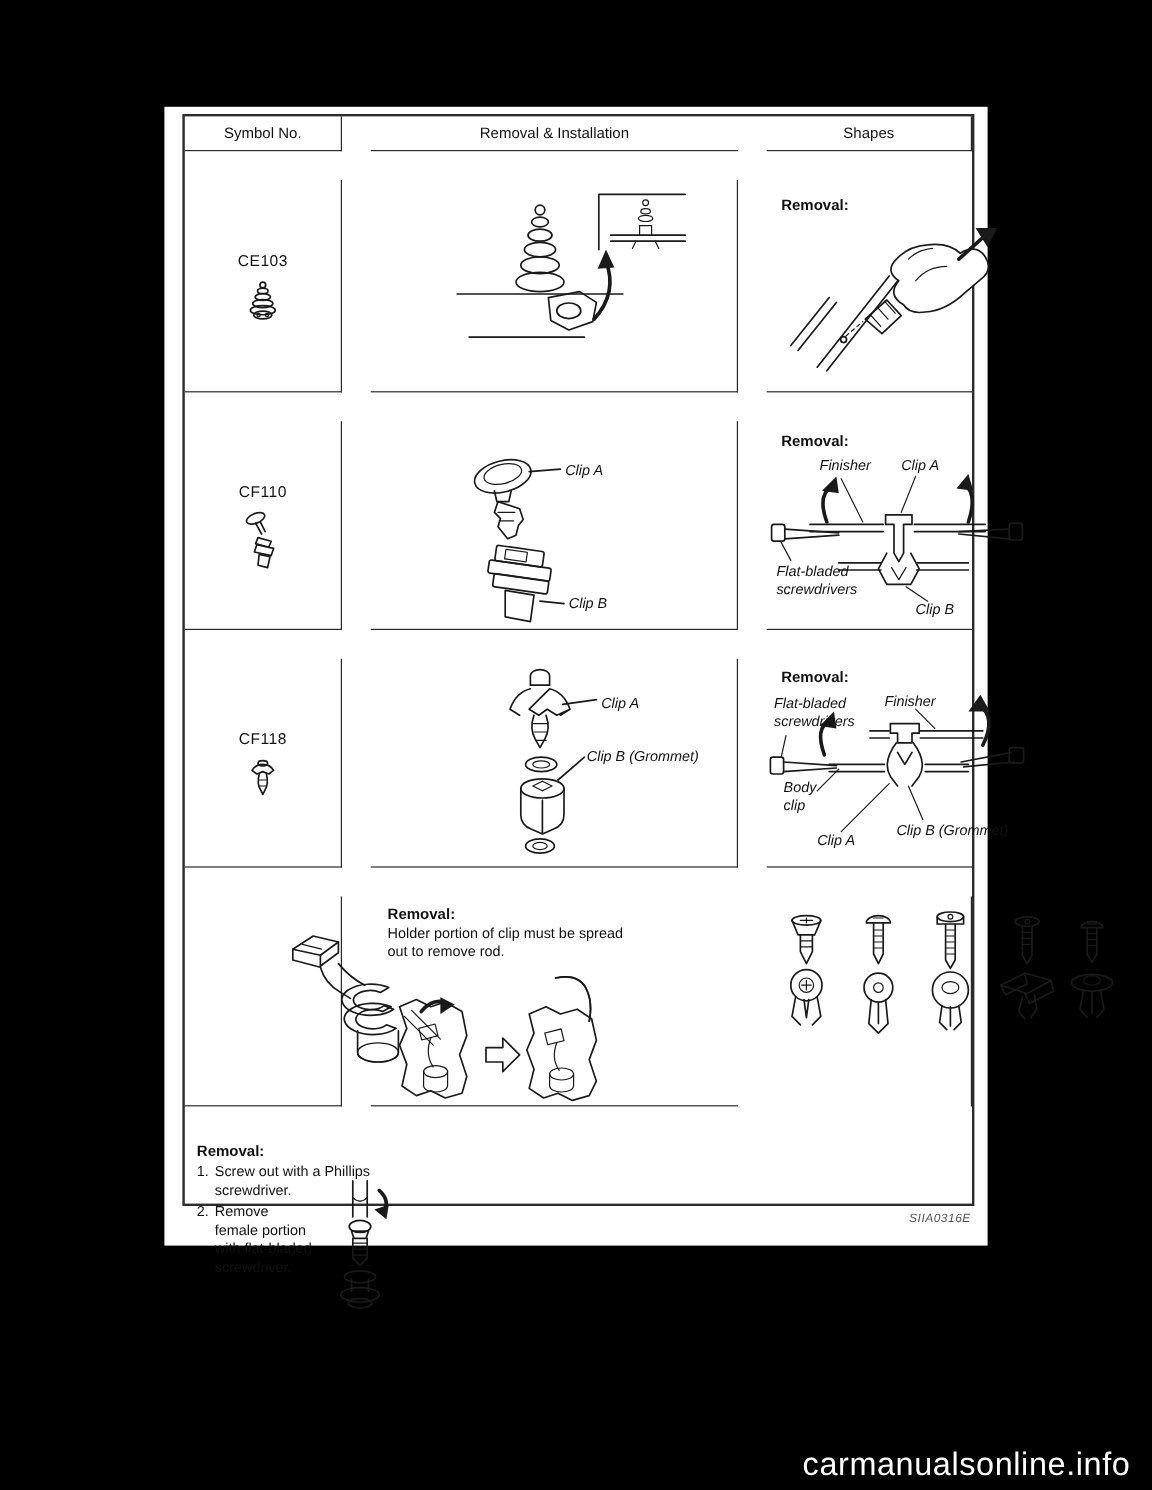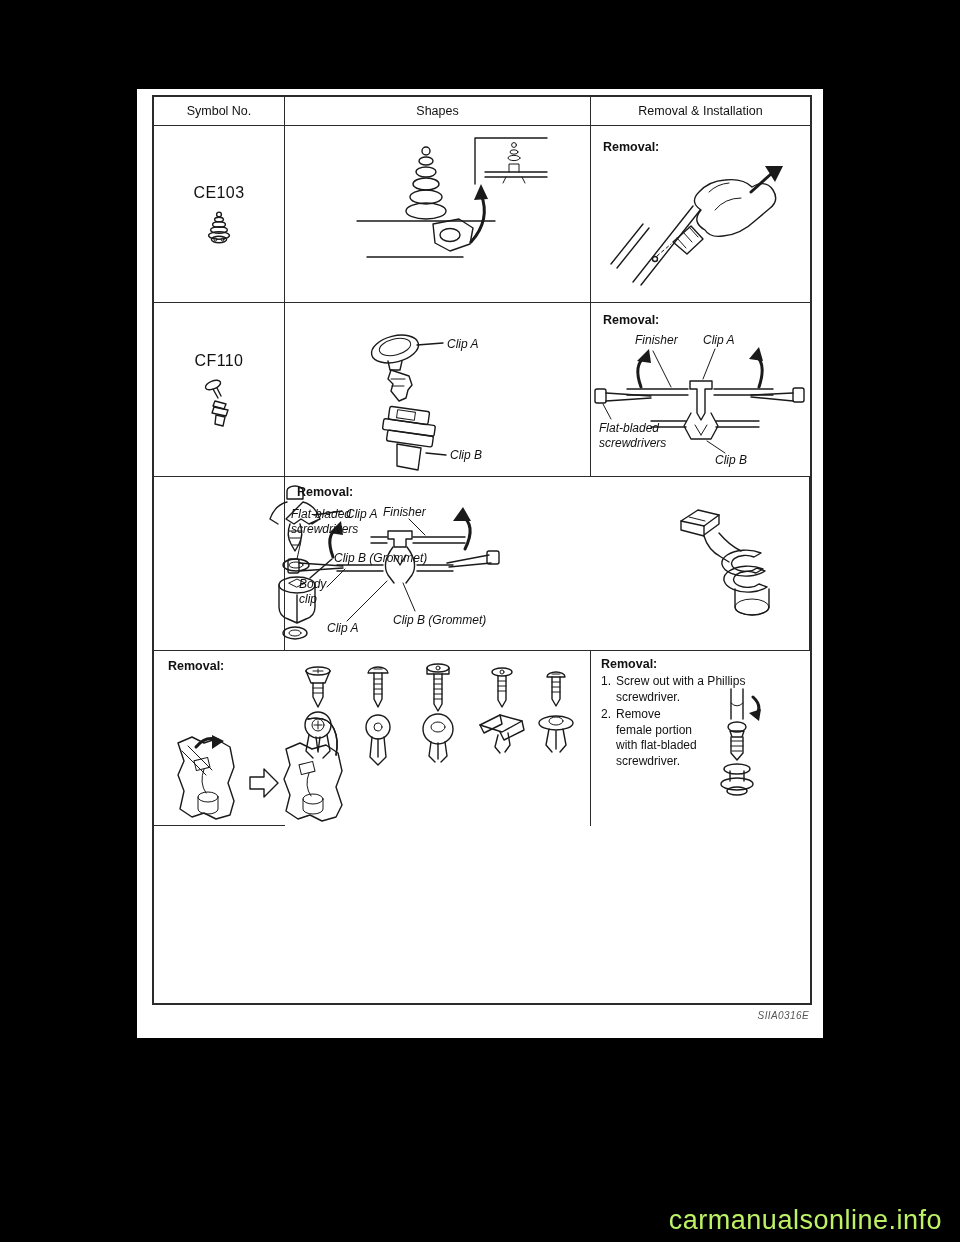--- a/index.html
+++ b/index.html
@@ -12,58 +12,59 @@
     position:absolute;left:137px;top:89px;width:686px;height:949px;
     background:#fff;
   }
   .clip-table{
     position:absolute;left:15px;top:6px;width:660px;height:910px;
     box-sizing:border-box;border:2px solid #2b2b2b;
     display:grid;
     grid-template-columns:131px 306px auto;
     grid-template-rows:29px 177px 174px 174px 175px auto;
     background:#fff;
+    gap:24px;
   }
   .cell{position:relative;border-right:1.5px solid #2b2b2b;border-bottom:1.5px solid #2b2b2b;box-sizing:border-box;}
   .cell.last-col{border-right:none;}
   .cell.last-row{border-bottom:none;}
   .hdr{display:flex;align-items:center;justify-content:center;font-size:12.5px;color:#111;}
   .symcell{display:flex;flex-direction:column;align-items:center;justify-content:center;gap:9px;color:#111;}
-  .sym-text{font-size:16px;letter-spacing:.4px;}
+  .sym-text{font-size:13px;letter-spacing:.4px;}
   .label{position:absolute;font-size:12px;color:#111;white-space:nowrap;line-height:1.22;font-style:italic;}
   .label.wrap{white-space:normal;}
   .removal-title{position:absolute;font-size:12.5px;font-weight:bold;color:#111;white-space:nowrap;}
   .note{position:absolute;font-size:12px;color:#111;line-height:1.28;}
   .steps{position:absolute;font-size:12px;color:#111;}
   .step{display:flex;line-height:1.3;margin-bottom:2px;}
   .step .no{width:15px;flex:none;}
   svg.art{position:absolute;overflow:visible;}
   svg.art *{stroke:#1a1a1a;fill:none;stroke-width:1.4;stroke-linecap:round;stroke-linejoin:round;}
   svg.art .fill{fill:#1a1a1a;stroke:none;}
   svg.art .wfill{fill:#fff;}
   svg.art .thin{stroke-width:1;}
   svg.art .thick{stroke-width:3;}
   .fig-code{position:absolute;font-size:10px;color:#555;letter-spacing:.4px;font-style:italic;}
-  .watermark{position:absolute;right:18px;bottom:6px;font-size:27px;color:#bef264;letter-spacing:.5px;}
+  .watermark{position:absolute;right:18px;bottom:6px;font-size:27px;color:#ffffff;letter-spacing:.5px;}
 </style>
 </head>
 <body>
 
 <div class="screen">
  <div class="page">
   <div class="clip-table">
 
     <div class="cell hdr">
           <span>Symbol No.</span>
         </div>
+    <div class="cell hdr last-col">
+          <span>Removal &amp; Installation</span>
+        </div>
     <div class="cell hdr">
           <span>Shapes</span>
-        </div>
-    <div class="cell hdr last-col">
-          <span>Removal &amp; Installation</span>
         </div>
 
     <div class="cell symcell">
       <span class="sym-text">CE103</span>
       <svg class="art" width="26" height="33" viewBox="0 0 26 33" style="position:static">
         <circle cx="13" cy="3.5" r="2.4"></circle>
         <ellipse cx="13" cy="8.5" rx="4.4" ry="2.3"></ellipse>
         <ellipse cx="13" cy="13.5" rx="6.4" ry="2.8"></ellipse>
         <ellipse cx="13" cy="19" rx="8.4" ry="3.3"></ellipse>
         <ellipse cx="13" cy="24.5" rx="10.4" ry="3.8"></ellipse>
@@ -186,20 +187,29 @@
         <line class="thin" x1="20" y1="116" x2="12" y2="101"></line>
         <line class="thin" x1="134" y1="150" x2="116" y2="138"></line>
       </svg>
       <span class="removal-title" style="left:12px;top:10px">Removal:</span>
       <span class="label" style="left:44px;top:30px">Finisher</span>
       <span class="label" style="left:112px;top:30px">Clip A</span>
       <span class="label wrap" style="left:8px;top:118px;width:82px">Flat-bladed screwdrivers</span>
       <span class="label" style="left:124px;top:150px">Clip B</span>
     </div>
 
+    <div class="cell symcell">
+      <span class="sym-text">CF118</span>
+      <svg class="art" width="24" height="32" viewBox="0 0 24 32" style="position:static">
+        <ellipse cx="12" cy="4" rx="4" ry="2.2"></ellipse>
+        <path d="M3,10 q3,-5 9,-5 q6,0 9,5 l-4,3 -5,-2 -5,2 z"></path>
+        <path d="M9,13 q-2,8 1,13 l2,4 2,-4 q3,-5 1,-13"></path>
+        <path class="thin" d="M9,18 h6 M9,23 h6"></path>
+      </svg>
+    </div>
 
     <div class="cell">
       <svg class="art" style="left:0;top:0" width="306" height="174" viewBox="0 0 306 174">
 
         <path d="M133,14 a8,5 0 0 1 16,0 v8 h-16 z"></path>
         <path d="M116,42 q5,-14 17,-17 m16,0 q12,3 17,17 l-11,5 -8,-5 -7,5 -8,-5 z M116,42 l8,5 M166,42 l-8,5"></path>
         <path d="M136,47 q-4,11 1,20 l4,7 4,-7 q5,-9 1,-20"></path>
         <path class="thin" d="M135,54 h13 M136,61 h11 M138,68 h8"></path>
         <line x1="160" y1="38" x2="188" y2="34"></line>
 
@@ -265,20 +275,21 @@
         <path d="M92,52 a24,13 0 1 0 4,18 l-8,-3 a14,8 0 1 1 -3,-11 z"></path>
         <path d="M94,68 a24,13 0 1 0 4,18 l-8,-3 a14,8 0 1 1 -3,-11 z"></path>
 
         <path d="M66,88 v18 a17,8 0 0 0 34,0 v-18"></path>
         <ellipse cx="83" cy="106" rx="17" ry="8" class="thin"></ellipse>
       </svg>
     </div>
 
     <div class="cell last-col">
       <span class="removal-title" style="left:14px;top:8px">Removal:</span>
+      <span class="note" style="left:14px;top:24px;width:198px">Holder portion of clip must be spread out to remove rod.</span>
       <svg class="art" style="left:8px;top:60px" width="205" height="112" viewBox="0 0 205 112">
 
         <path stroke-width="8" d="M146,8 q20,-4 26,10 q5,11 2,26"></path>
         <path stroke-width="4.5" stroke="#fff" d="M146,8 q20,-4 26,10 q5,11 2,26"></path>
 
         <path d="M16,32 l14,-6 12,6 12,-4 14,8 4,20 -6,16 6,18 -4,14 -14,4 -12,-6 -12,4 -12,-8 4,-18 -6,-16 6,-14 z"></path>
 
         <path class="thin" d="M20,40 L44,64 M26,35 L50,59"></path>
         <rect x="33" y="48" width="14" height="10" transform="rotate(-14 40 53)" class="thin"></rect>
         <path class="thin" d="M42,58 q-5,14 2,24"></path>

